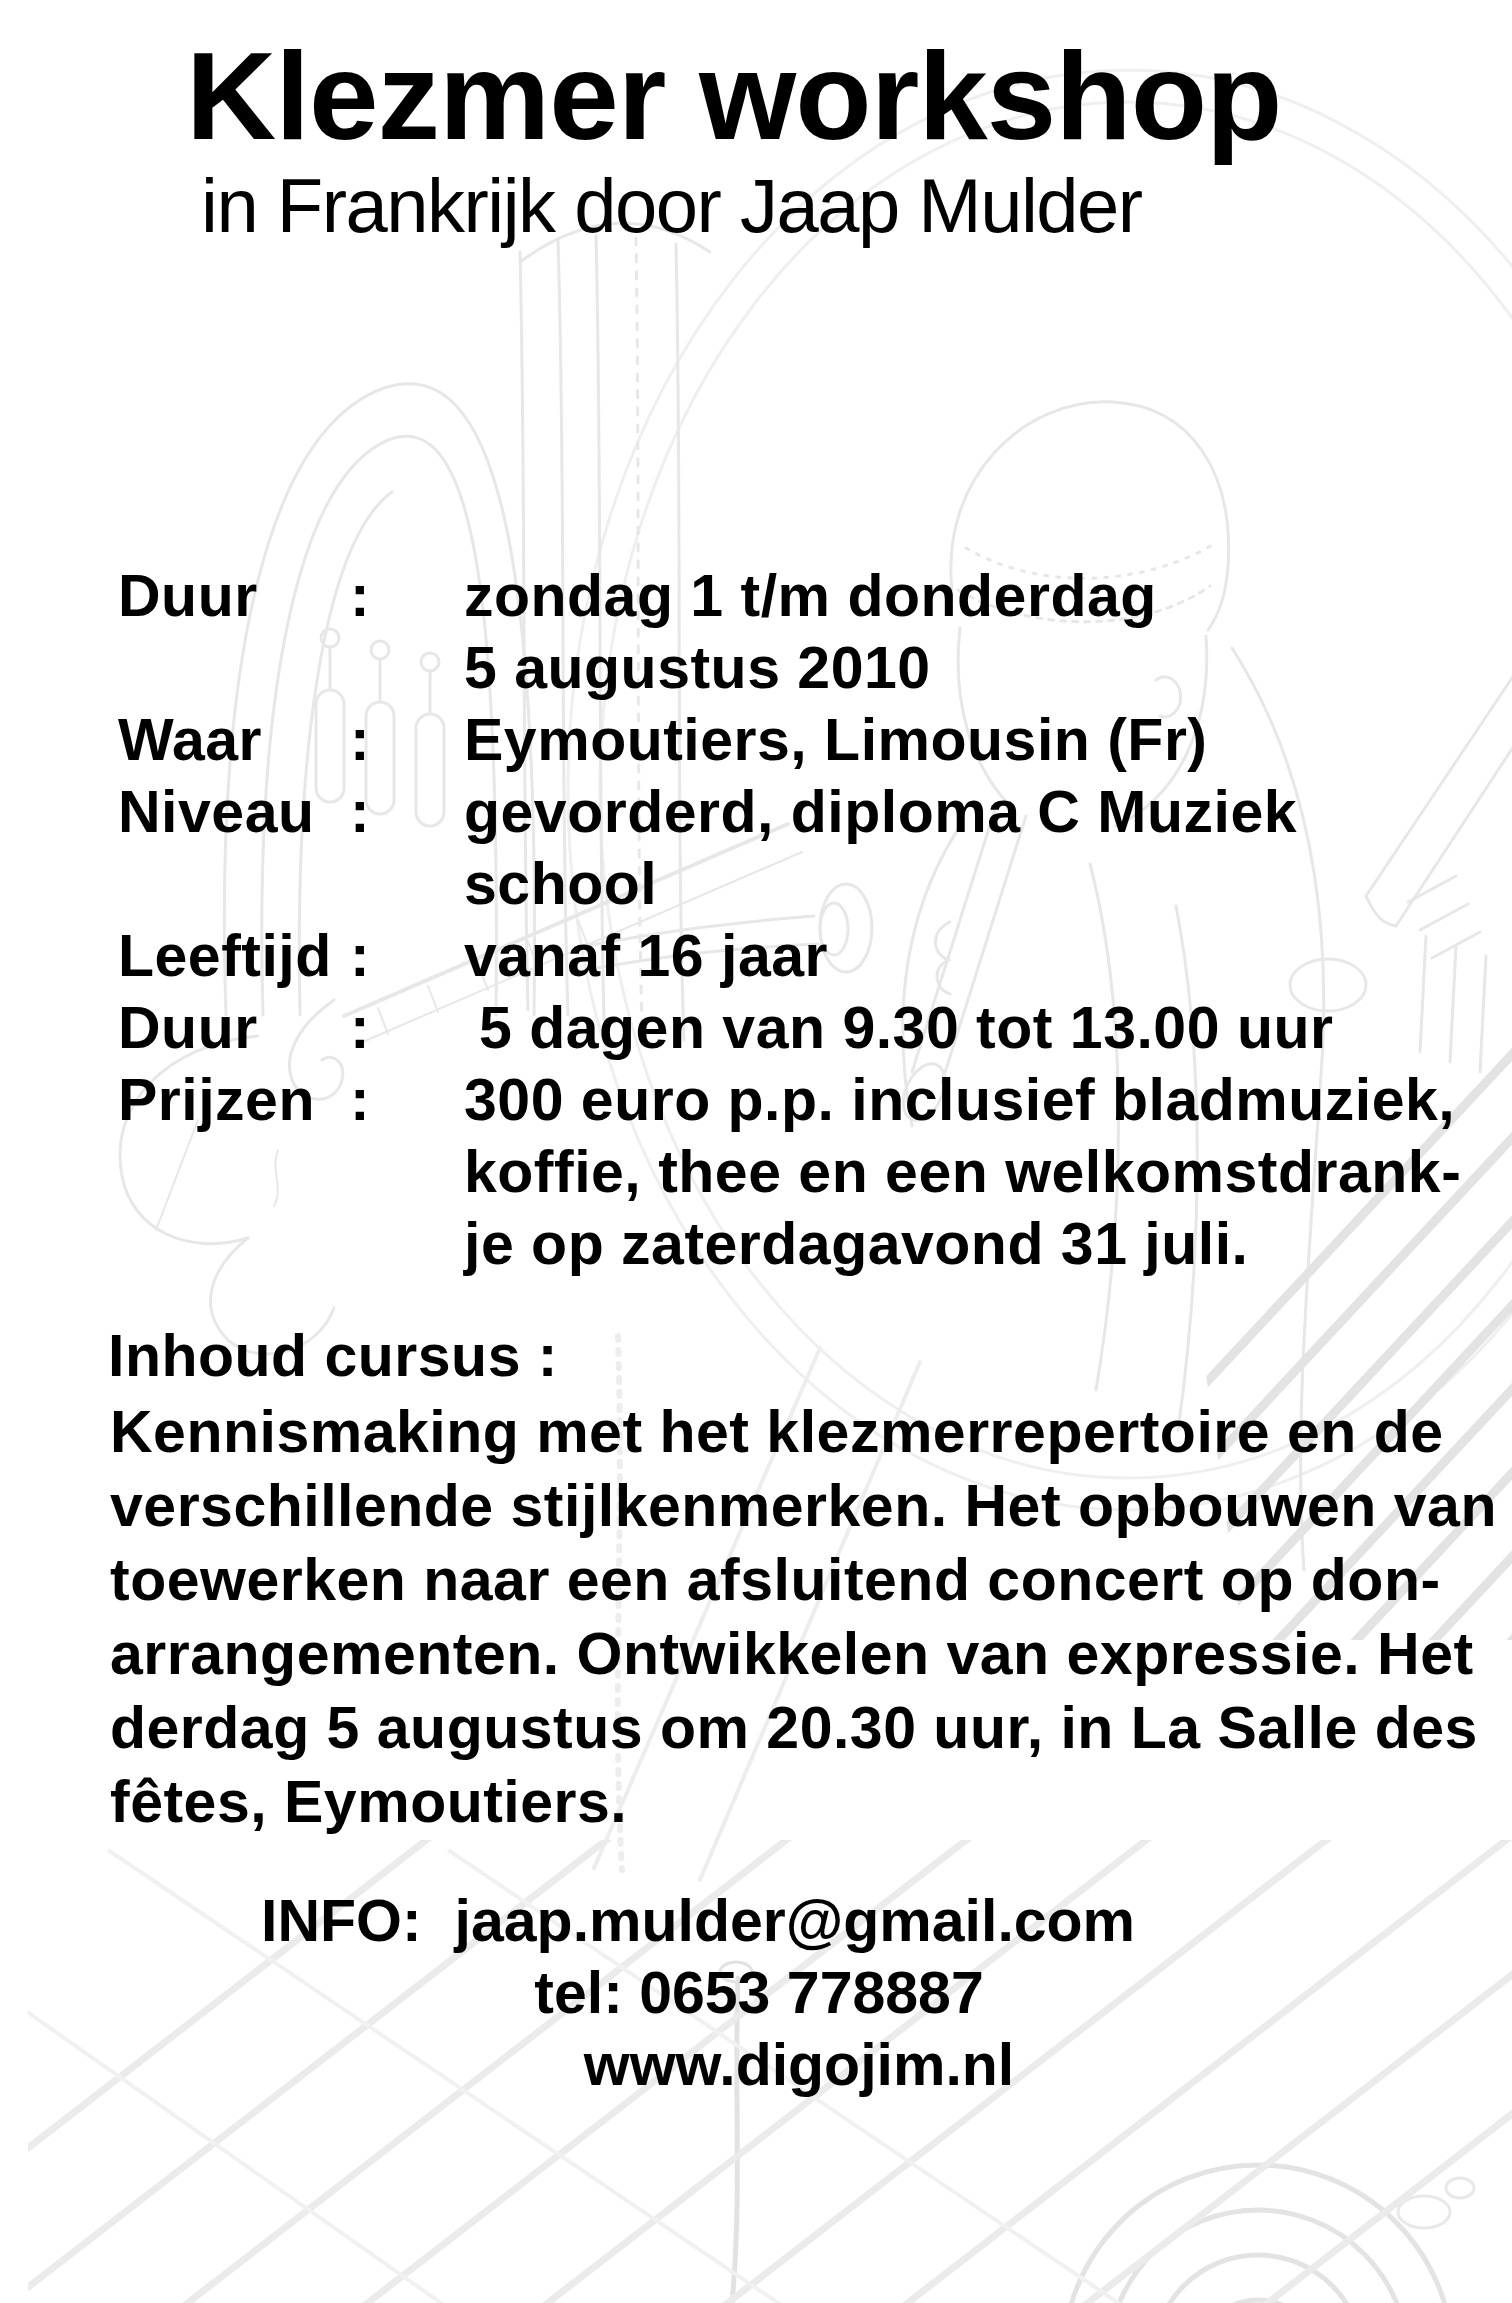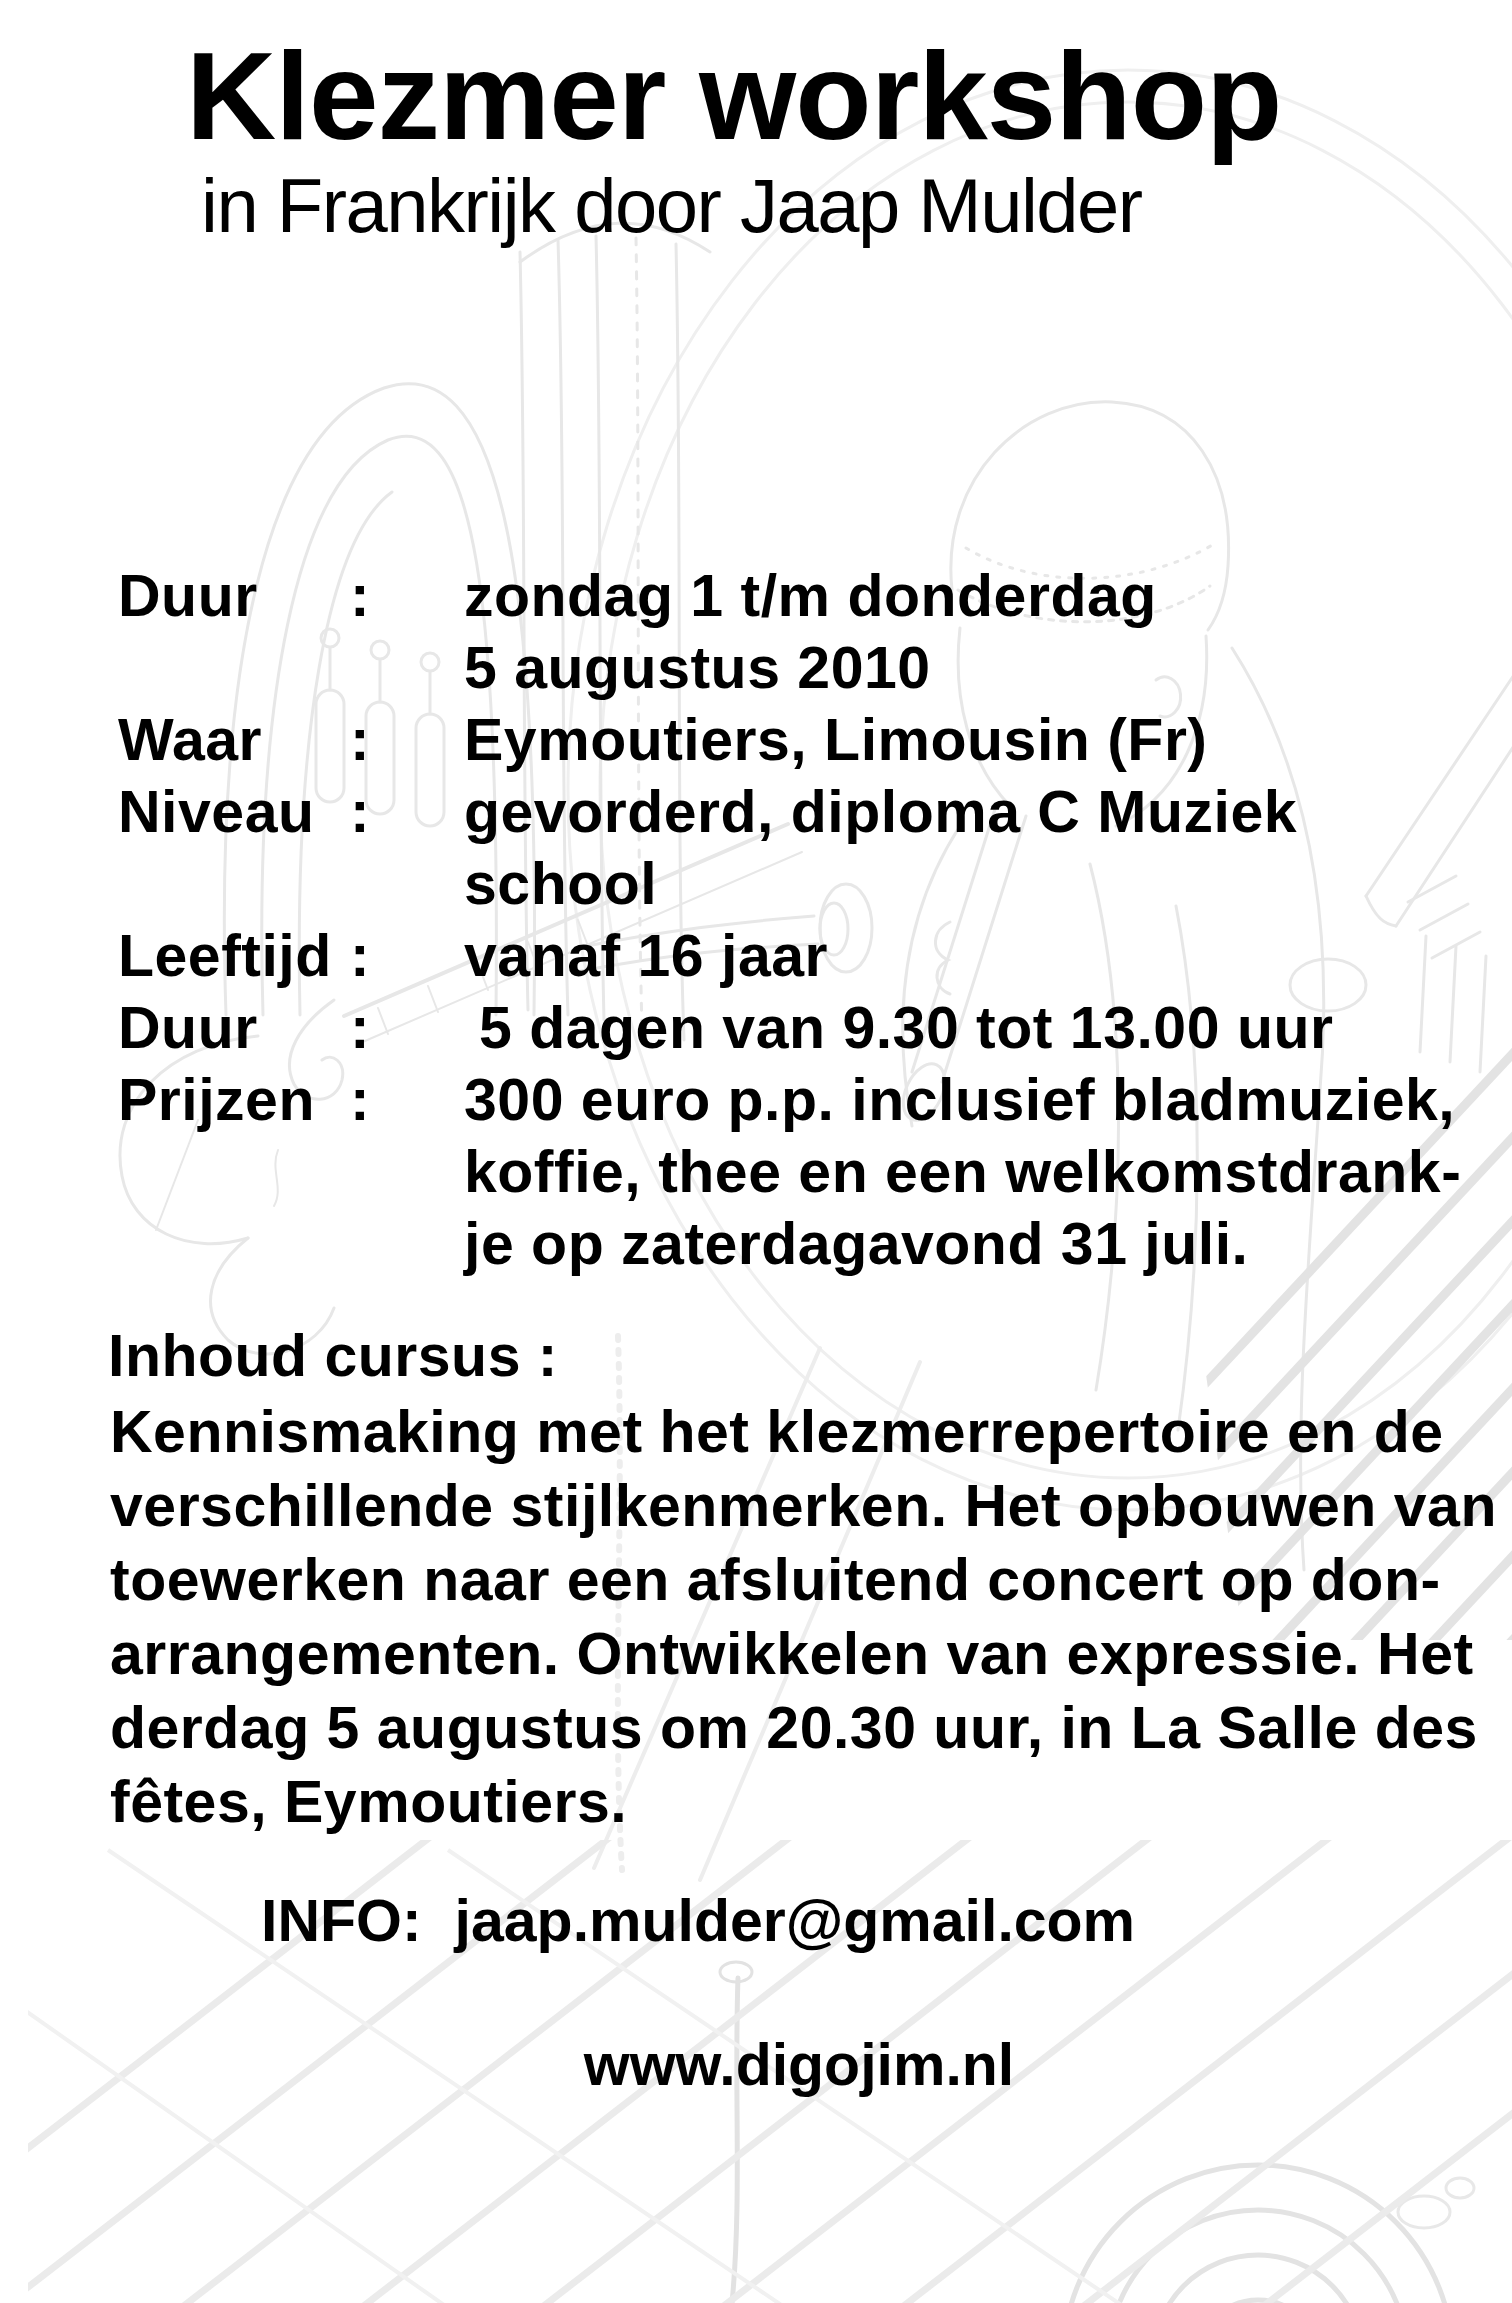--- a/index.html
+++ b/index.html
@@ -259,16 +259,17 @@
       <div class="pline">verschillende stijlkenmerken. Het opbouwen van</div>
       <div class="pline">toewerken naar een afsluitend concert op don-</div>
       <div class="pline">arrangementen. Ontwikkelen van expressie. Het</div>
       <div class="pline">derdag 5 augustus om 20.30 uur, in La Salle des</div>
       <div class="pline">fêtes, Eymoutiers.</div>
     </div>
 
     <div class="contact-info">
       <span class="lbl">INFO:</span><span>jaap.mulder@gmail.com</span>
     </div>
+    <div class="contact-tel">tel: 0653 778887</div>
     <div class="contact-web">www.digojim.nl</div>
 
   </div>
 </div>
 
 </body></html>

